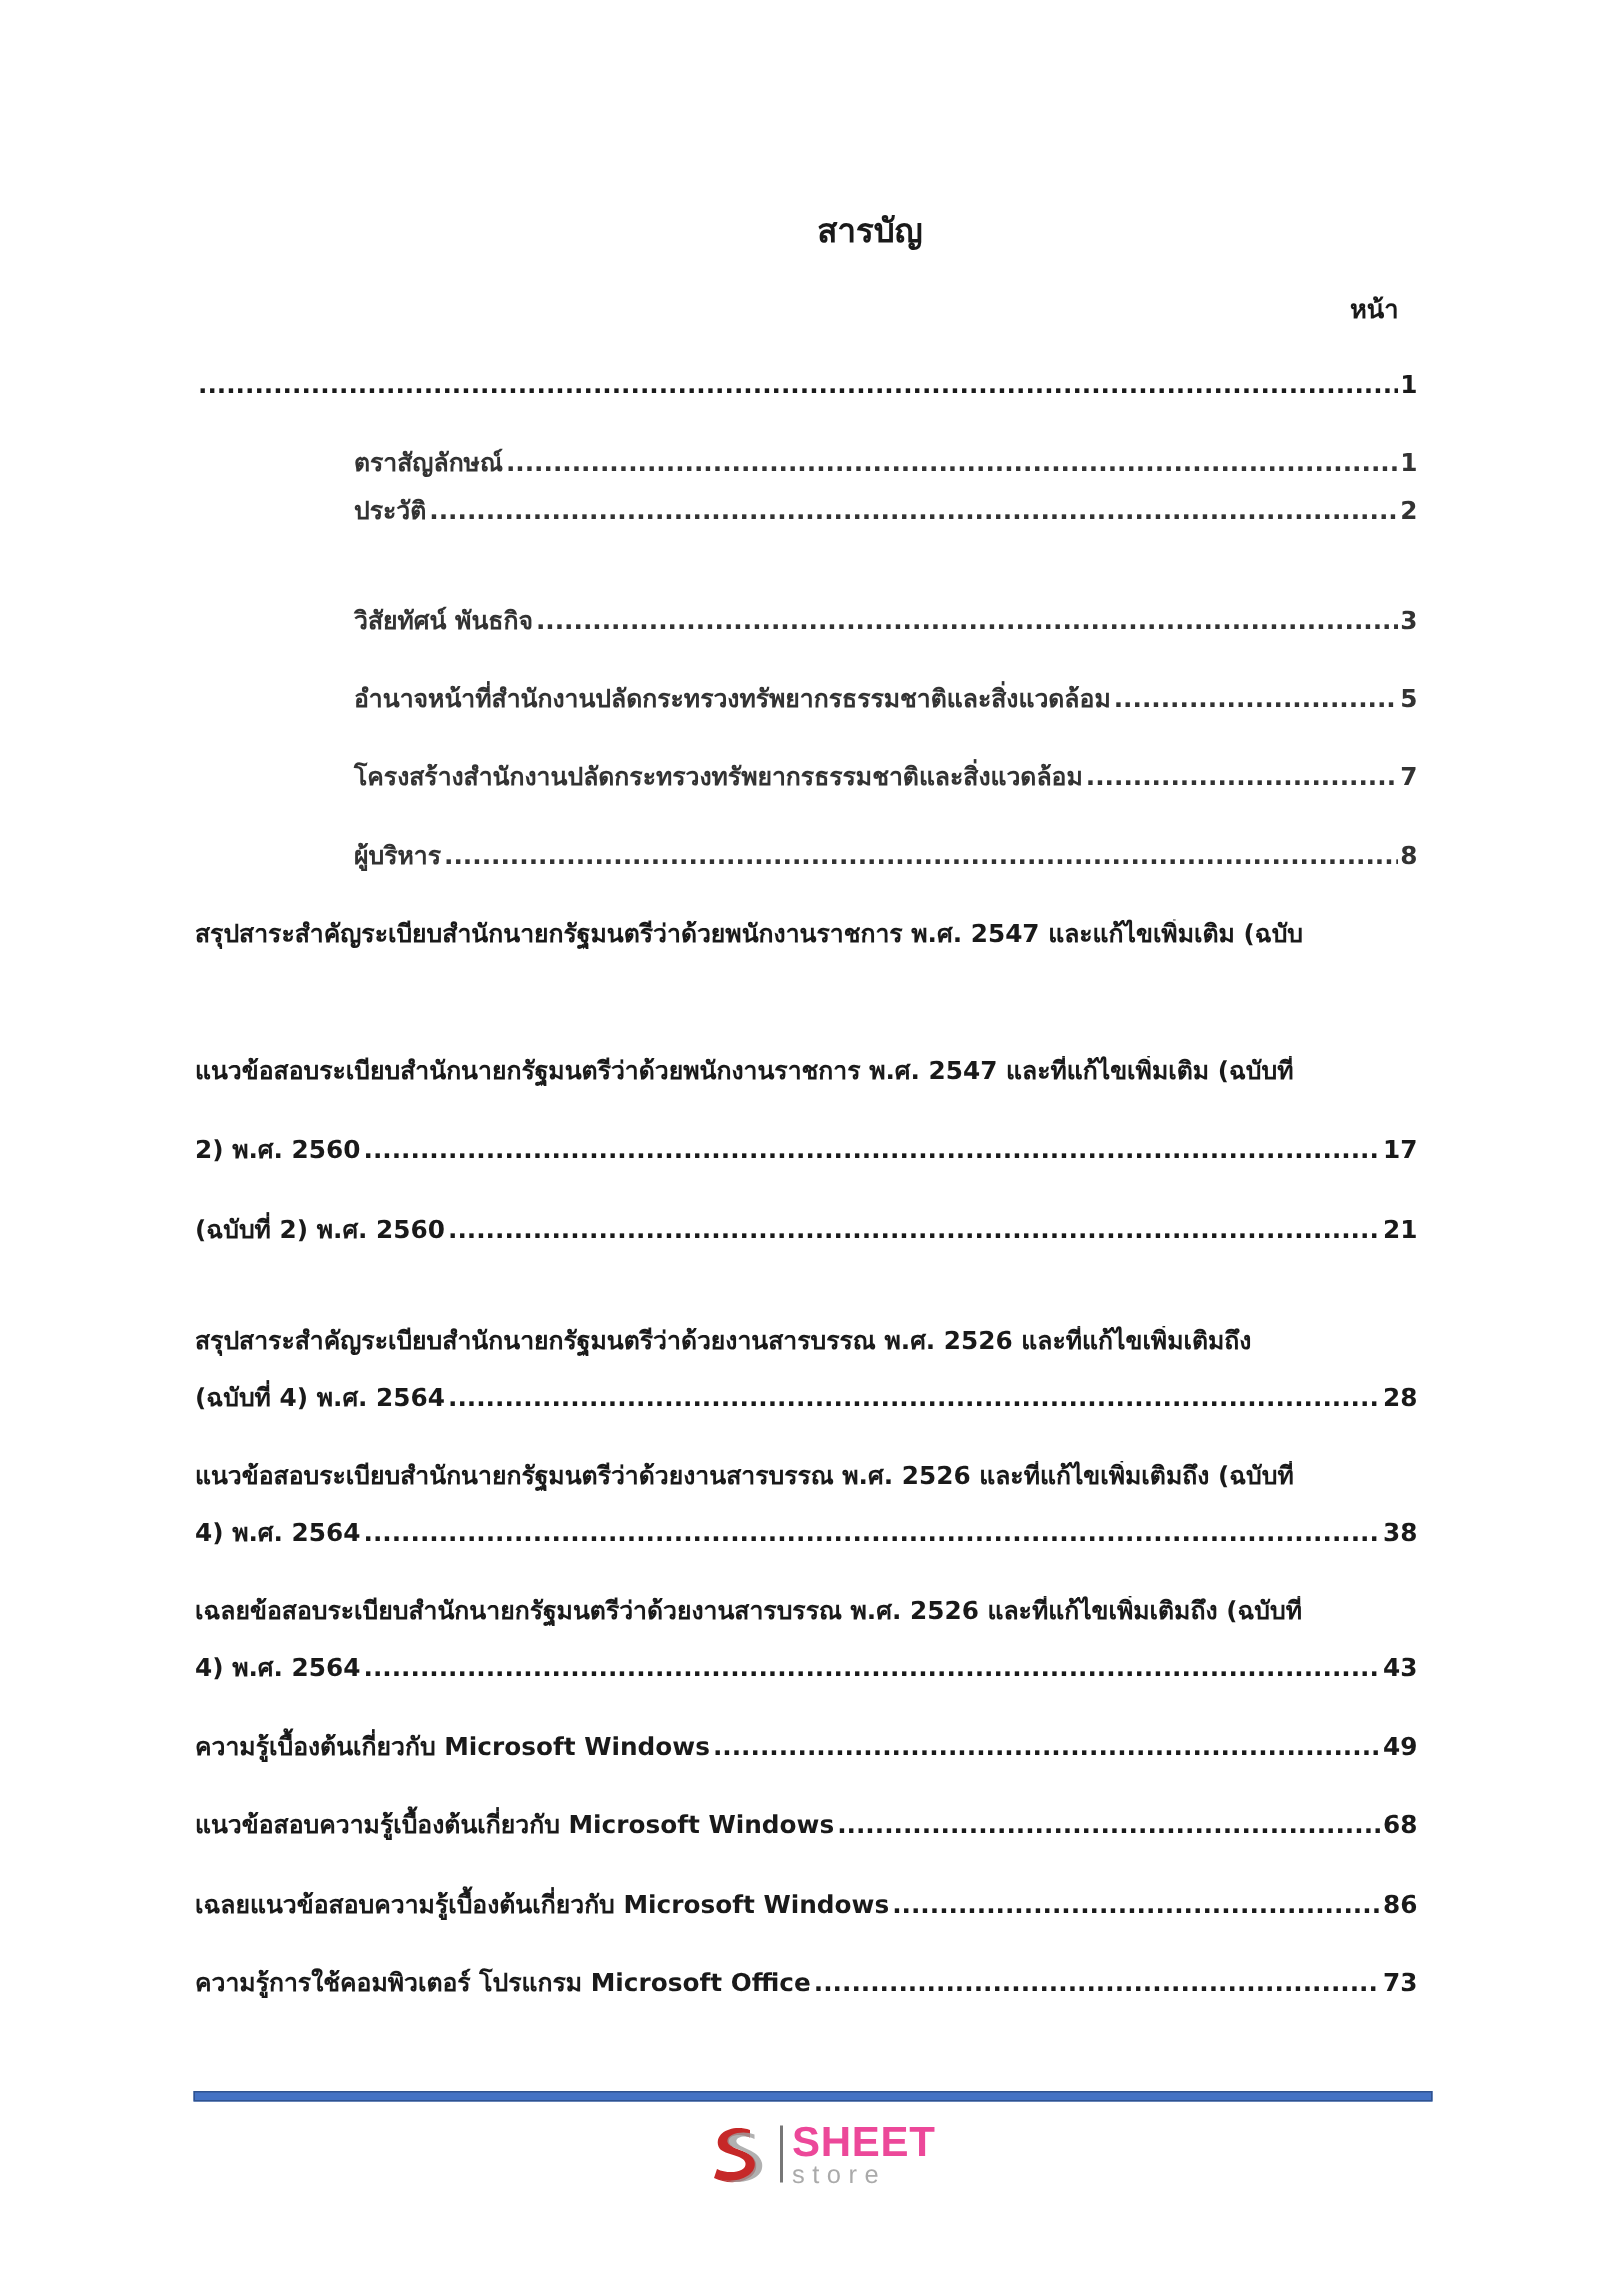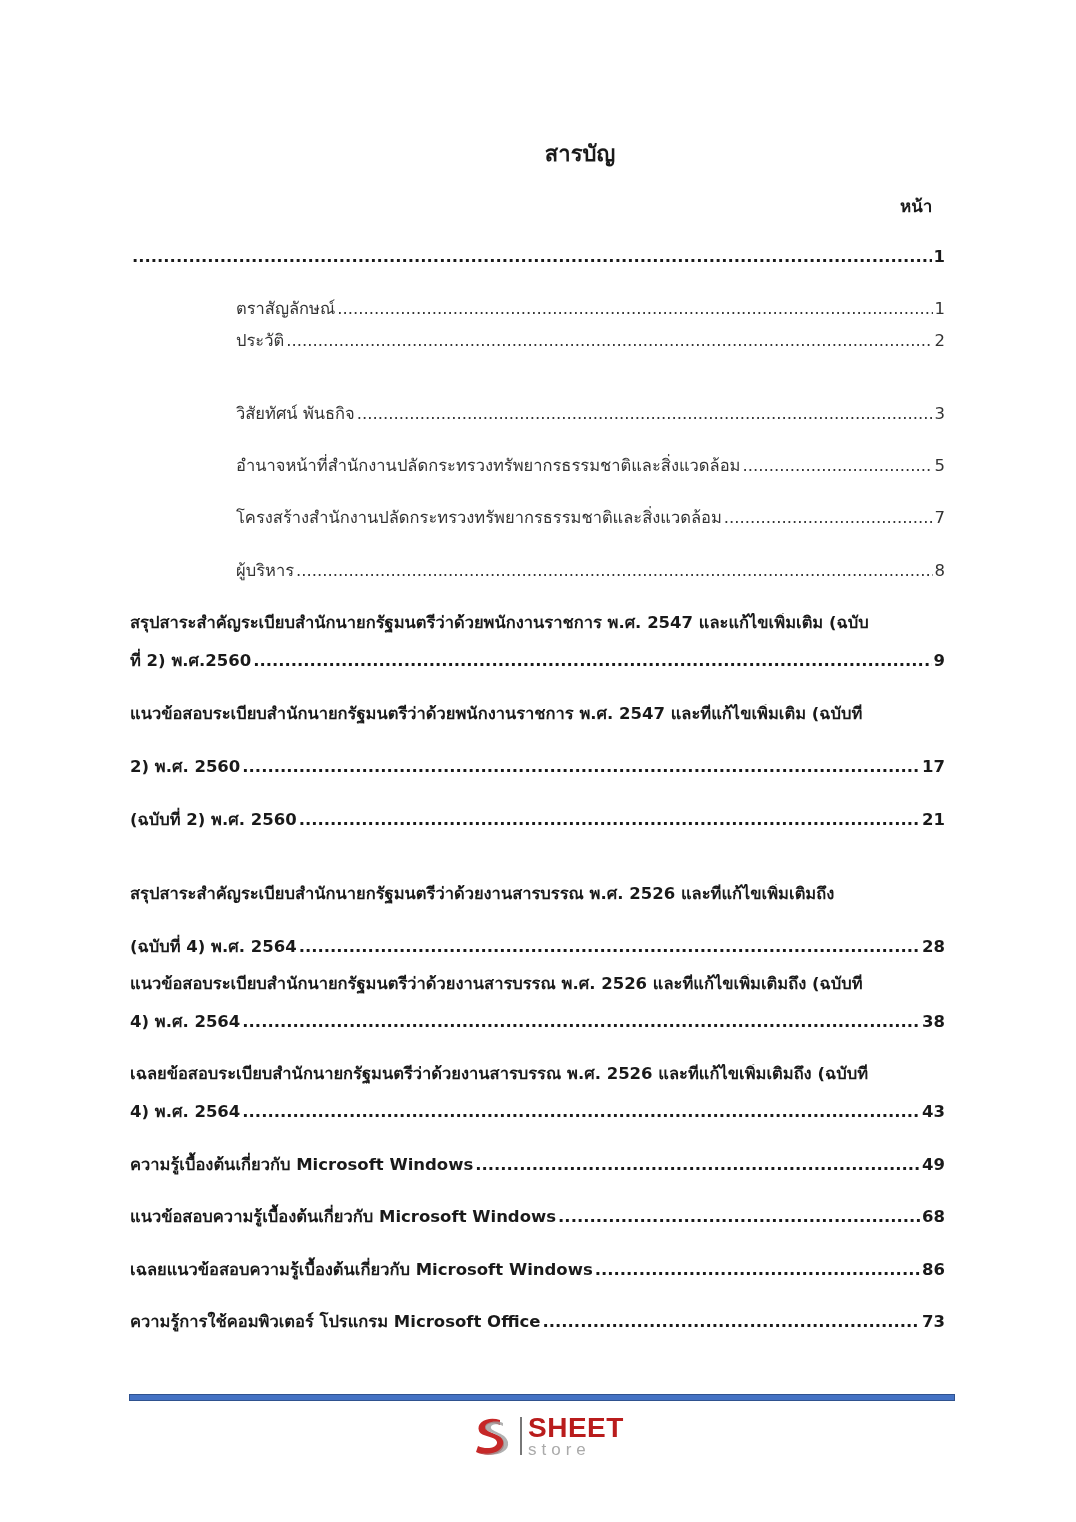--- a/index.html
+++ b/index.html
@@ -5,34 +5,34 @@
   html, body { margin:0; padding:0; background:#ffffff; }
   body { width:1076px; height:1522px; position:relative; overflow:hidden;
          font-family:"DejaVu Sans", sans-serif; color:#1a1a1a; }
   .title { position:absolute; top:136px; left:0; width:1160px; text-align:center;
            font-size:22px; font-weight:bold; }
   .page-head { position:absolute; top:192px; left:900px; width:46px; text-align:left;
                font-size:17px; font-weight:bold; }
   .toc { position:absolute; left:130px; width:815px; top:0; }
   .entry { position:absolute; left:0; width:815px; font-size:16.5px; line-height:20px; }
   .entry.bold { font-weight:bold; }
-  .entry.sub { left:106px; width:709px; color:#333; font-weight:normal; }
+  .entry.sub { left:106px; width:709px; color:#333; font-weight:bold; }
   .line { display:flex; align-items:baseline; white-space:nowrap; }
   .line .t { flex:0 0 auto; }
   .line .dots { flex:1 1 auto; overflow:hidden; margin:0 2px; }
   .line .dots::before { content:"....................................................................................................................................................................................................................................................................................................................."; letter-spacing:0px; }
   .line .pg { flex:0 0 auto; }
   .first { white-space:nowrap; overflow:hidden; }
   .footer-bar { position:absolute; top:1394px; left:129px; width:826px; height:7px;
                 background:#4472c4; border:1px solid #2f528f; box-sizing:border-box; }
   .logo { position:absolute; top:1414px; left:470px; display:flex; align-items:center; }
   .logo .mark { width:44px; height:44px; }
   .logo .sep { width:2px; height:38px; background:#777; margin:0 6px 0 6px; }
   .logo .words { display:flex; flex-direction:column; line-height:1; }
-  .logo .brand { font-family:"Liberation Sans", sans-serif; font-weight:bold; font-size:28px; color:#b91c1c; letter-spacing:0.5px; }
+  .logo .brand { font-family:"Liberation Sans", sans-serif; font-weight:bold; font-size:28px; color:#ec4899; letter-spacing:0.5px; }
   .logo .sub { font-family:"Liberation Sans", sans-serif; font-size:17px; color:#aaa; letter-spacing:5px; margin-top:-1px; }
 </style>
 </head>
 <body>
 
 <div class="title">สารบัญ</div>
 <div class="page-head">หน้า</div>
 
 <div class="toc">
 
@@ -81,44 +81,39 @@
   <div class="entry sub" style="top:561px">
     <div class="line">
         <span class="t">ผู้บริหาร</span>
         <span class="dots"></span>
         <span class="pg">8</span>
       </div>
   </div>
 
   <div class="entry bold" style="top:613px">
     <div class="first">สรุปสาระสำคัญระเบียบสำนักนายกรัฐมนตรีว่าด้วยพนักงานราชการ พ.ศ. 2547 และแก้ไขเพิ่มเติม (ฉบับ</div>
-    <div class="line" style="margin-top:18px">
-        <span class="t">ที่ 2) พ.ศ.2560</span>
-        <span class="dots"></span>
-        <span class="pg">9</span>
-      </div>
   </div>
   <div class="entry bold" style="top:704px">
     <div class="first">แนวข้อสอบระเบียบสำนักนายกรัฐมนตรีว่าด้วยพนักงานราชการ พ.ศ. 2547 และที่แก้ไขเพิ่มเติม (ฉบับที่</div>
     <div class="line" style="margin-top:33px">
         <span class="t">2) พ.ศ. 2560</span>
         <span class="dots"></span>
         <span class="pg">17</span>
       </div>
   </div>
   <div class="entry bold" style="top:794px">
     <div class="line" style="margin-top:16px">
         <span class="t">(ฉบับที่ 2) พ.ศ. 2560</span>
         <span class="dots"></span>
         <span class="pg">21</span>
       </div>
   </div>
   <div class="entry bold" style="top:884px">
     <div class="first">สรุปสาระสำคัญระเบียบสำนักนายกรัฐมนตรีว่าด้วยงานสารบรรณ พ.ศ. 2526 และที่แก้ไขเพิ่มเติมถึง</div>
-    <div class="line" style="margin-top:33px">
+    <div class="line" style="margin-top:18px">
         <span class="t">(ฉบับที่ 4) พ.ศ. 2564</span>
         <span class="dots"></span>
         <span class="pg">28</span>
       </div>
   </div>
   <div class="entry bold" style="top:974px">
     <div class="first">แนวข้อสอบระเบียบสำนักนายกรัฐมนตรีว่าด้วยงานสารบรรณ พ.ศ. 2526 และที่แก้ไขเพิ่มเติมถึง (ฉบับที่</div>
     <div class="line" style="margin-top:18px">
         <span class="t">4) พ.ศ. 2564</span>
         <span class="dots"></span>

